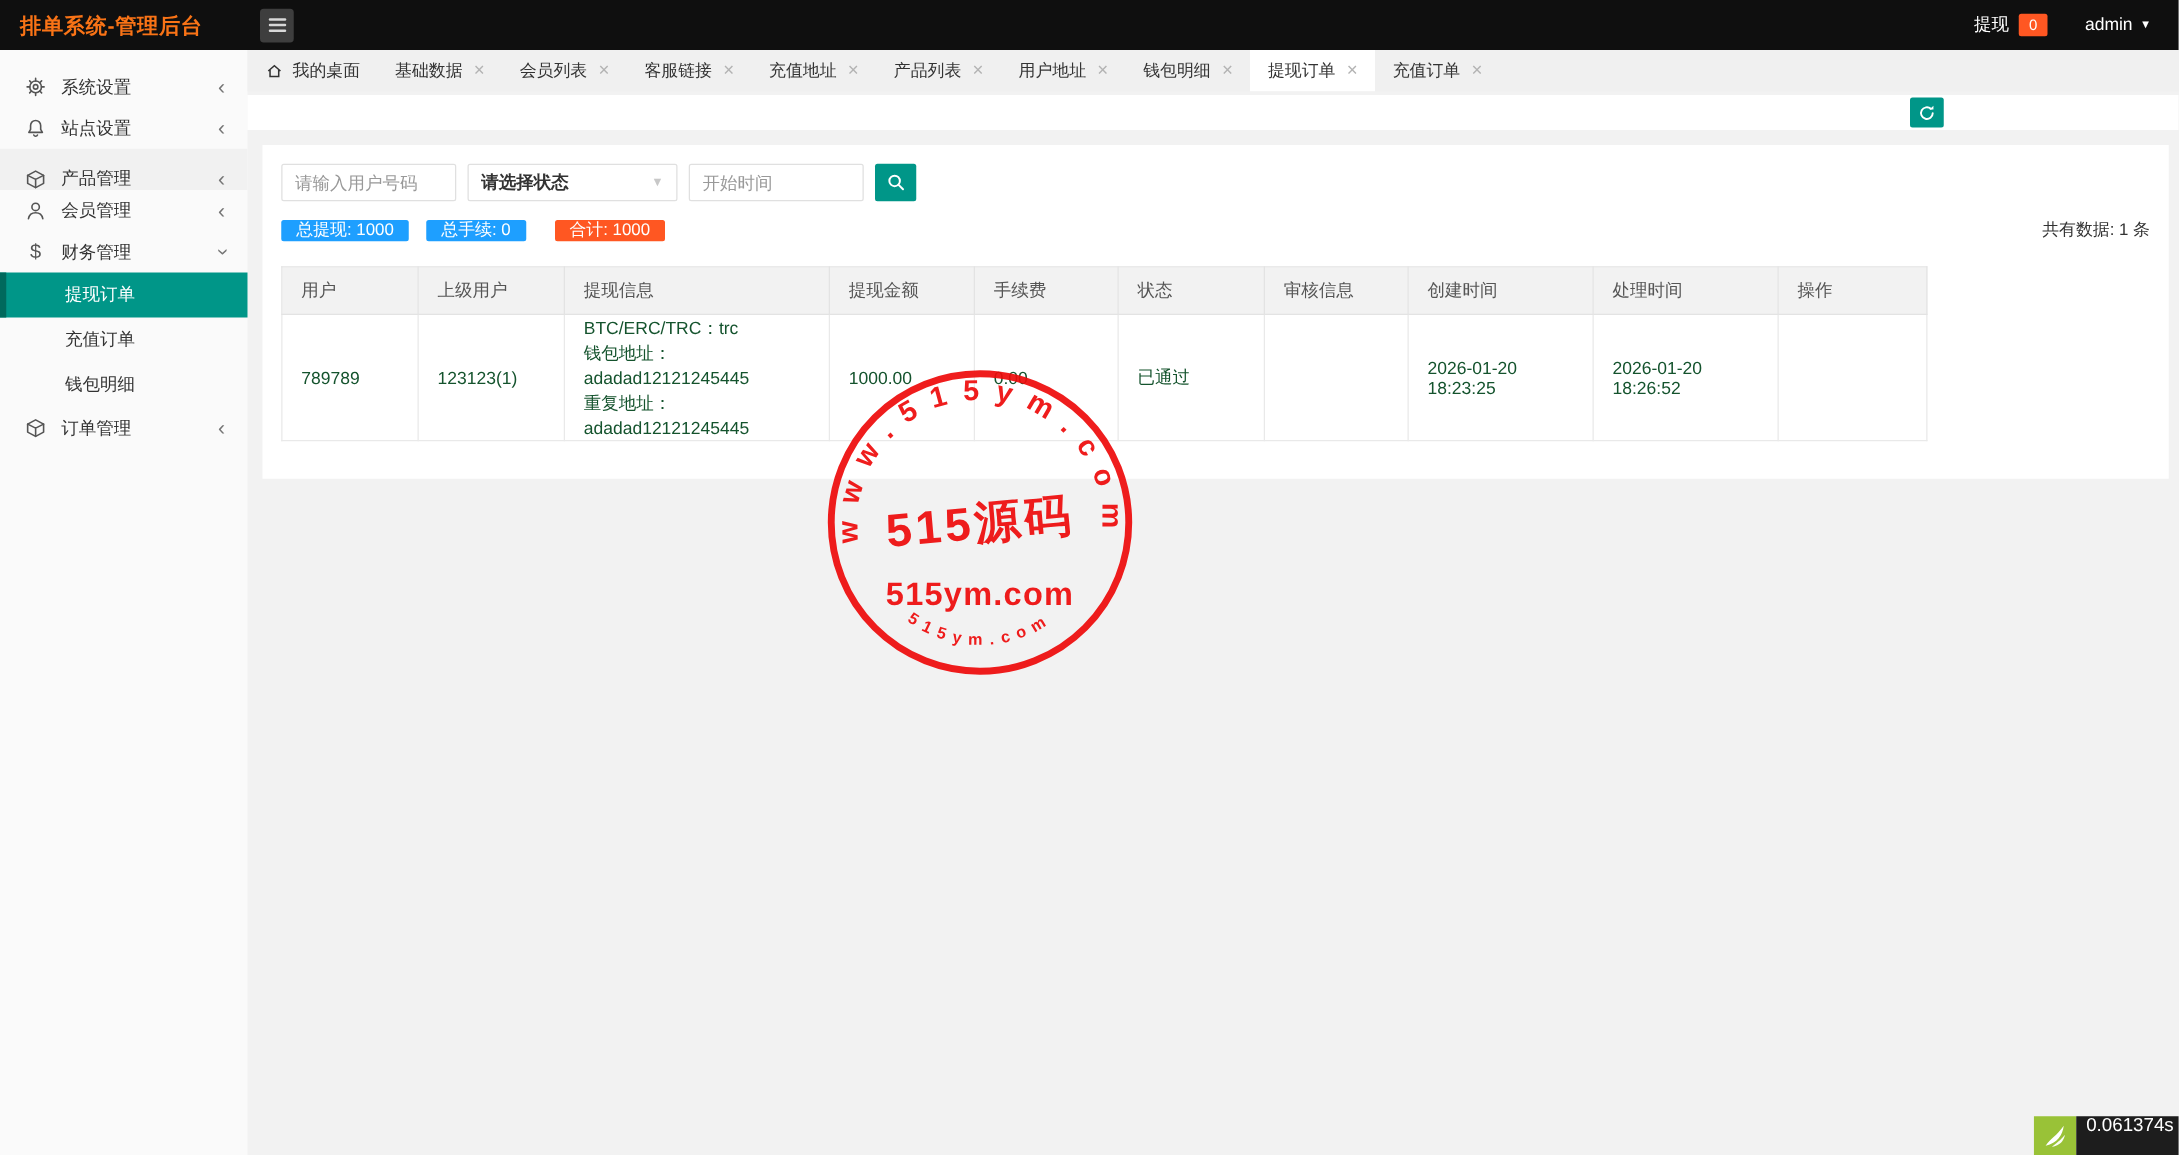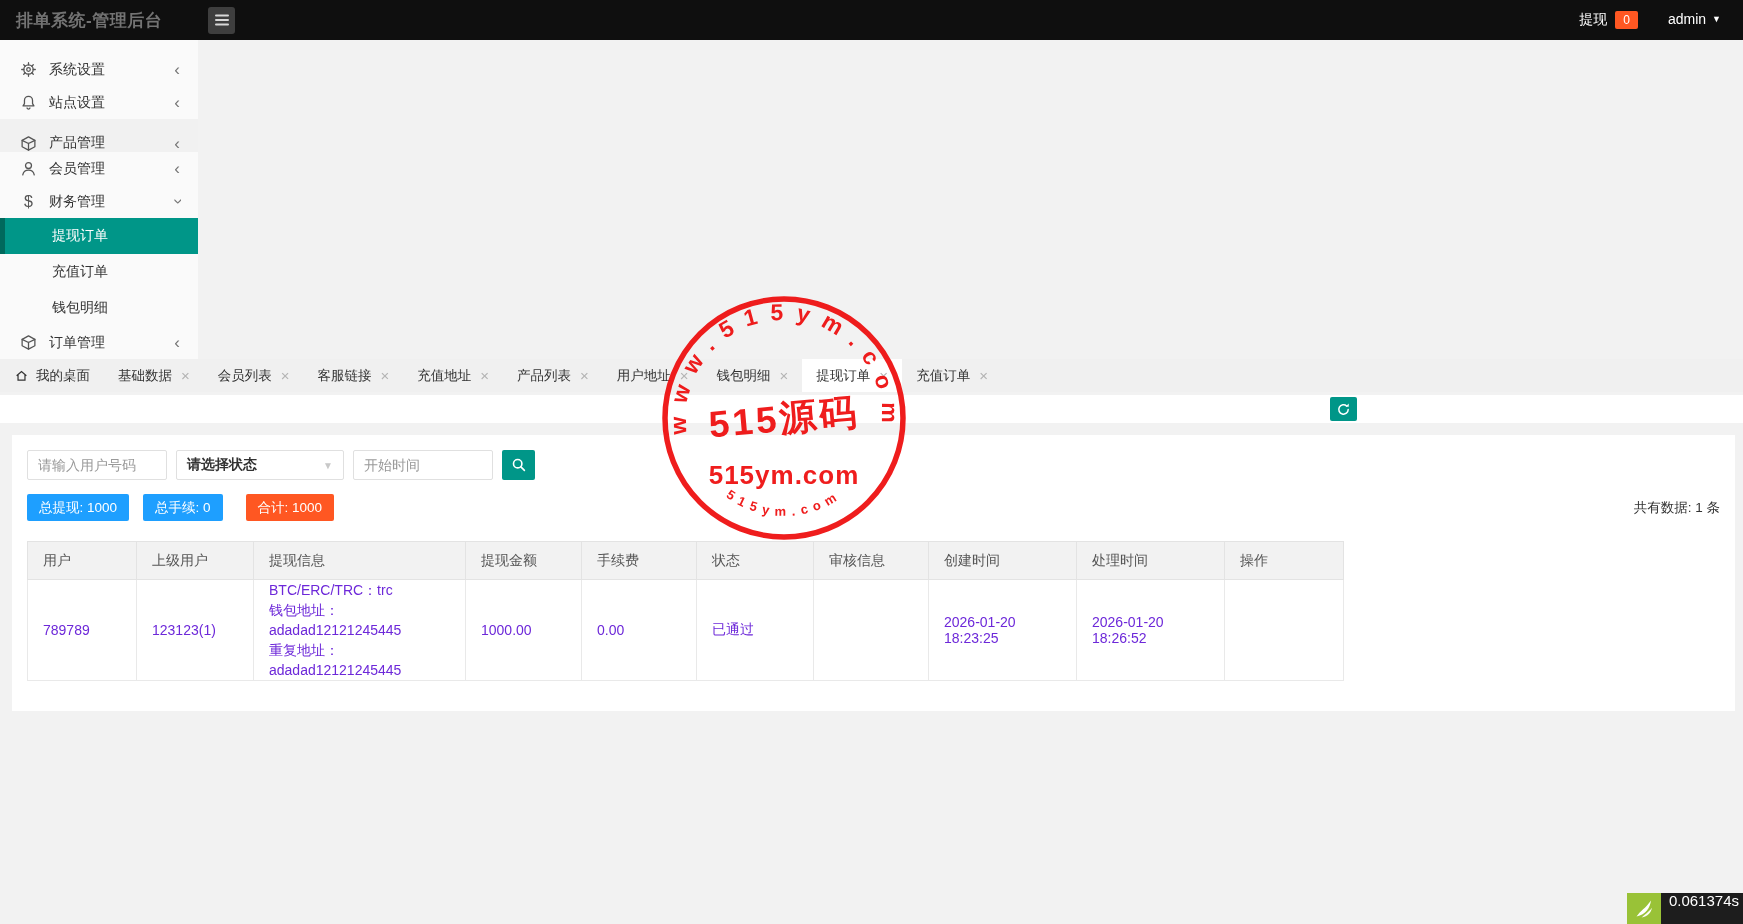--- a/index.html
+++ b/index.html
@@ -3,32 +3,32 @@
 <meta charset="utf-8">
 <style>
   * { box-sizing: border-box; margin: 0; padding: 0; }
   html,body { width:1743px; height:924px; overflow:hidden; }
   body {
     font-family:"Liberation Sans","DejaVu Sans",sans-serif;
     font-size:14px; color:#333; background:#f2f2f2; position:relative;
   }
   
   header { height:40px; background:#0f0f0f; display:flex; align-items:center; position:relative; z-index:10; }
-  .logo { width:198px; padding-left:16px; font-size:17px; font-weight:700; color:#737373; letter-spacing:.5px; }
+  .logo { width:198px; padding-left:16px; font-size:17px; font-weight:700; color:#f97316; letter-spacing:.5px; }
   .hamburger { width:27px; height:27px; margin-left:10px; background:#3e3e3e; border-radius:3px;
     display:flex; align-items:center; justify-content:center; cursor:pointer; }
   .hamburger .bars { width:14px; height:2px; background:#d8d8d8; border-radius:1px;
     box-shadow:0 -4.5px 0 #d8d8d8, 0 4.5px 0 #d8d8d8; }
   .hdr-right { margin-left:auto; display:flex; align-items:flex-start; padding-right:22px; }
   .withdraw { display:flex; align-items:center; color:#fff; cursor:pointer; }
   .badge { margin-left:8px; background:#ff5722; border-radius:2px; color:#fff; font-size:12px; padding:2px 8px; }
   .admin { margin-left:30px; color:#fff; display:flex; align-items:center; gap:6px; cursor:pointer; }
   .caret { font-size:9px; line-height:1; }
   
-  .layout { display:flex; height:884px;flex-direction:column; }
+  .layout { display:flex; height:884px; }
   aside { width:198px; background:#fafafa; padding-top:13px; flex:none; }
   .mi { height:33px; display:flex; align-items:center; padding:0 18px 0 20px; color:#333; cursor:pointer; }
   .mi.hl { background:#f1f1f1;align-items:flex-end; }
   .mi-icon { width:17px; height:17px; margin-right:12px; color:#555; display:flex; align-items:center; justify-content:center; }
   .mi-icon svg { width:17px; height:17px; display:block; stroke:#555; fill:none; stroke-width:1.2; stroke-linecap:round; stroke-linejoin:round; }
   .dollar-ch { font-size:16px; color:#555; font-weight:400; }
   .mi-chev { margin-left:auto; font-size:17px; color:#757575; line-height:1; display:inline-block; }
   .mi-chev.down { transform:rotate(-90deg); }
   .smi { height:36px; display:flex; align-items:center; padding-left:52px; color:#333; cursor:pointer; }
   .smi.active { background:#009688; color:#fff; border-left:5px solid #00695c; padding-left:47px; }
@@ -50,30 +50,30 @@
   .inp { width:140px; height:30px; border:1px solid #e0e0e0; border-radius:2px; padding:0 10px;
     font-size:14px; color:#333; margin-right:9px; background:#fff; font-family:inherit; }
   .inp::placeholder { color:#999; }
   .select-box { width:168px; height:30px; border:1px solid #e0e0e0; border-radius:2px; display:flex;
     align-items:center; padding:0 10px; font-weight:700; color:#333; position:relative; background:#fff;
     margin-right:9px; cursor:pointer; }
   .select-caret { position:absolute; right:10px; color:#c8c8c8; font-size:10px; }
   .search-btn { width:33px; height:30px; background:#009688; border:none; border-radius:2px;
     display:flex; align-items:center; justify-content:center; cursor:pointer; }
   .stats { display:flex; align-items:center; margin-top:14px; }
-  .chip { height:27px; display:flex; align-items:center; padding:0 12px; border-radius:2px; color:#fff;
+  .chip { height:17px; display:flex; align-items:center; padding:0 12px; border-radius:2px; color:#fff;
     font-size:13.5px; margin-right:14px; border:none; cursor:pointer; font-family:inherit; }
   .chip.blue { background:#1e9fff; }
   .chip.orange { background:#ff5722; margin-left:9px; }
   .record-count { margin-left:auto; font-size:13.5px; color:#333; }
   
   table.tbl { margin-top:20px; border-collapse:collapse; table-layout:fixed; }
   .tbl th { background:#f2f2f2; height:38px; font-weight:400; color:#555; text-align:left;
     padding:0 15px; border:1px solid #e3e3e3; font-size:14px; }
-  .tbl td { border:1px solid #e9e9e9; color:#6d28d9; font-size:14px; padding:0 15px; height:67px;
+  .tbl td { border:1px solid #e9e9e9; color:#14532d; font-size:14px; padding:0 15px; height:67px;
     vertical-align:middle; background:#fff; }
   .info-line { line-height:20px; }
   
   .stamp { position:absolute; left:658px; top:292px; z-index:50; pointer-events:none; }
   .stamp text { font-family:"Liberation Sans","DejaVu Sans",sans-serif; }
   
   .debugbar { position:fixed; right:0; bottom:0; display:flex; height:31px; z-index:60; }
   .tp-logo { width:34px; background:#99c237; display:flex; align-items:center; justify-content:center; cursor:pointer; }
   .tp-time { background:#1d1d1d; color:#fff; display:flex; align-items:center; padding:0 4px 16px 8px;
     font-size:15px; min-width:64px; }

